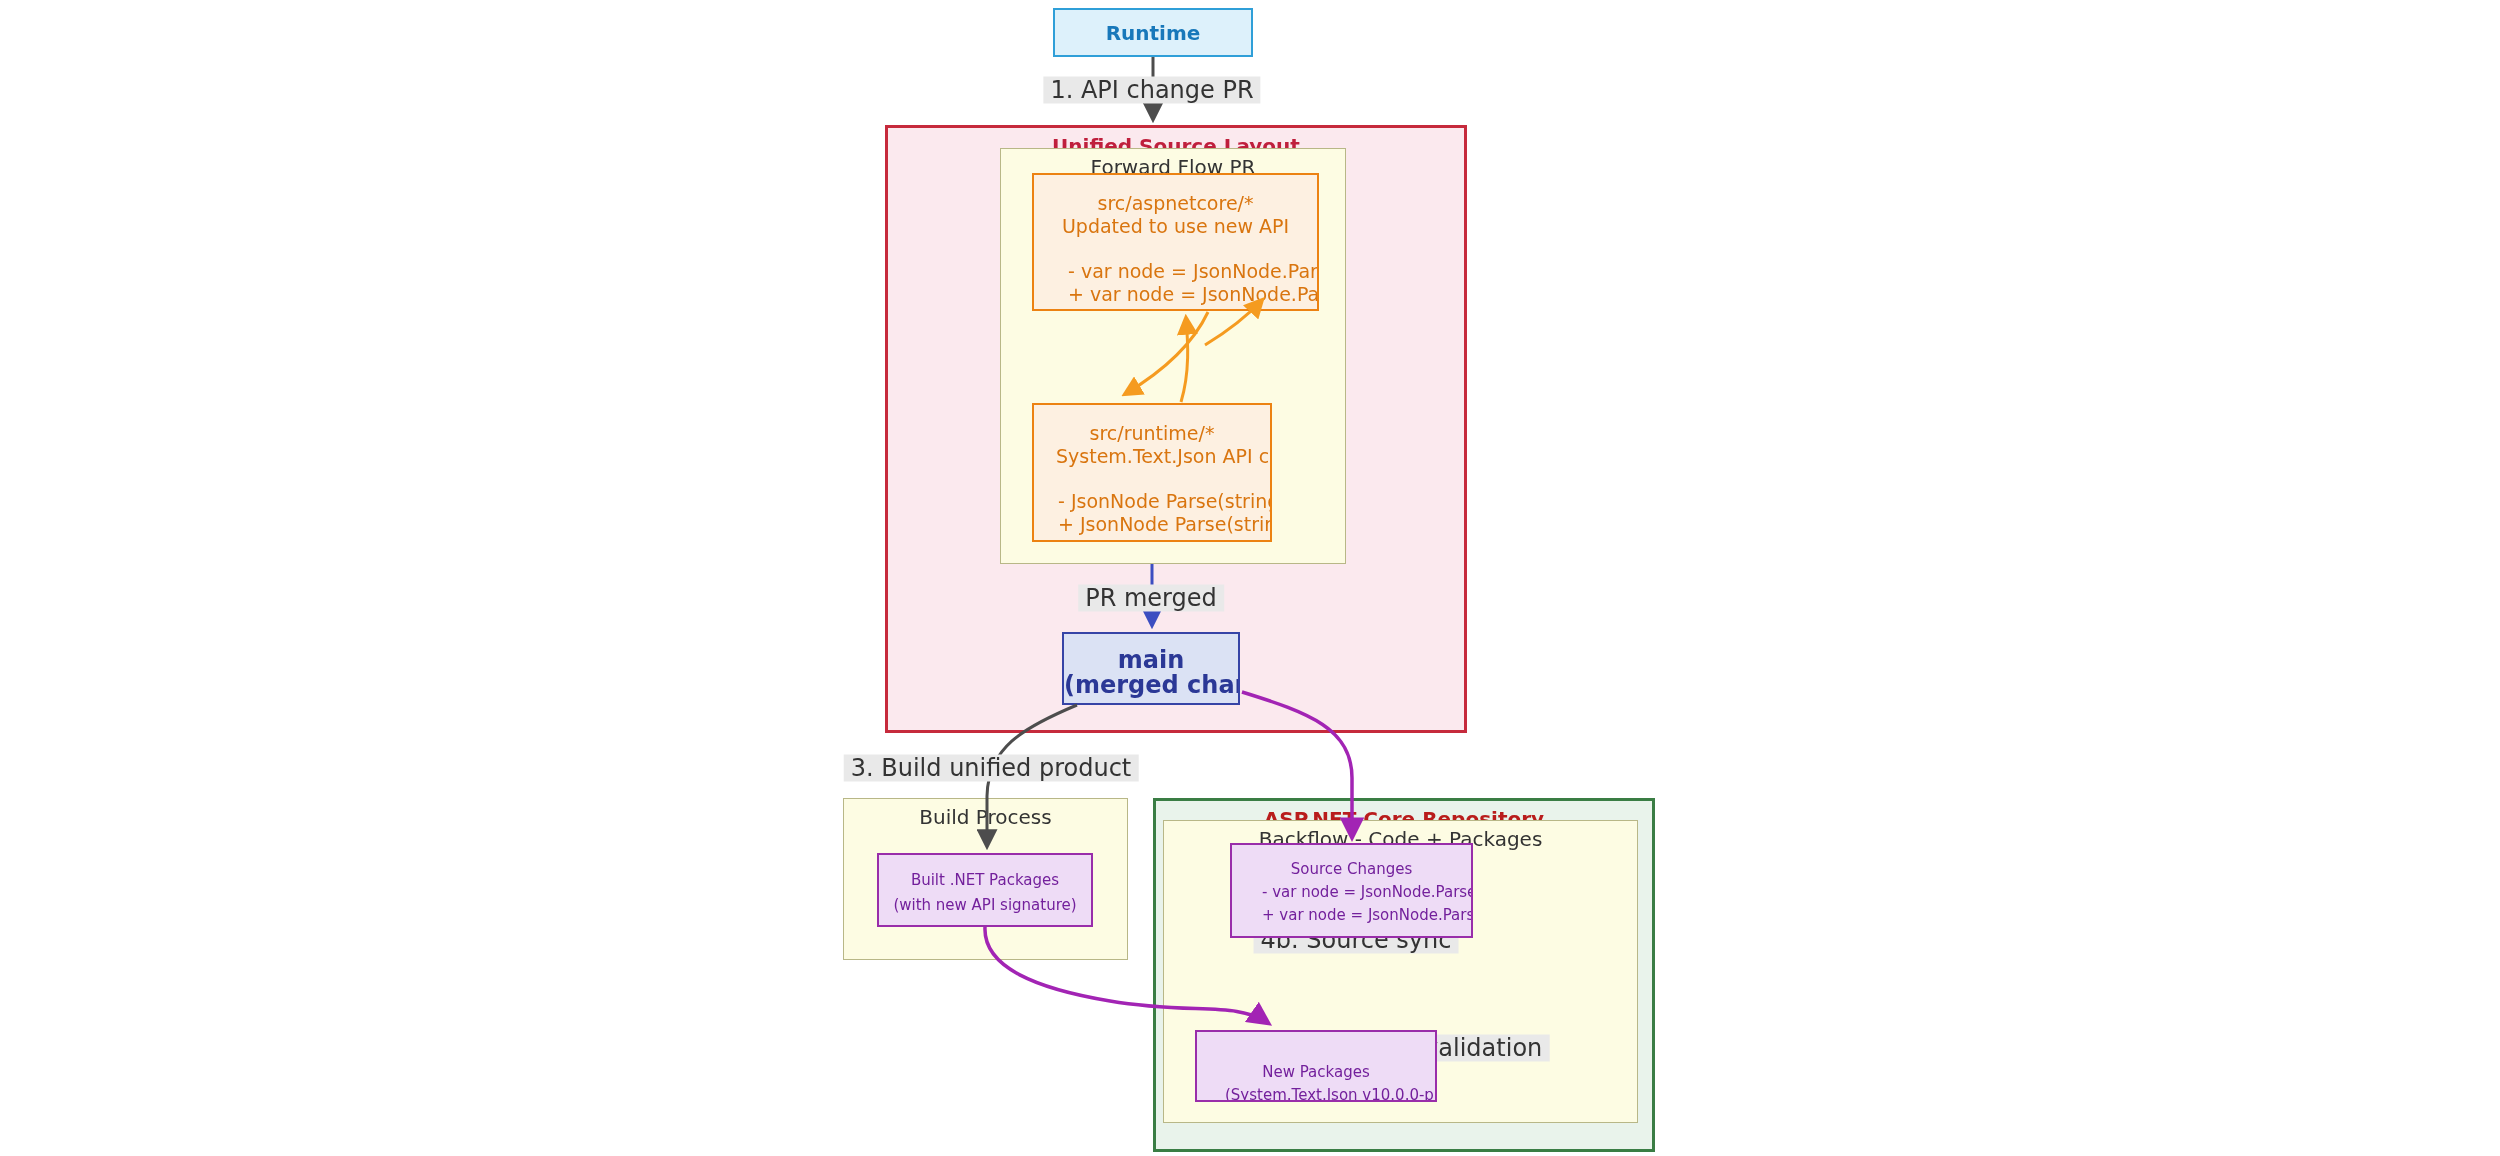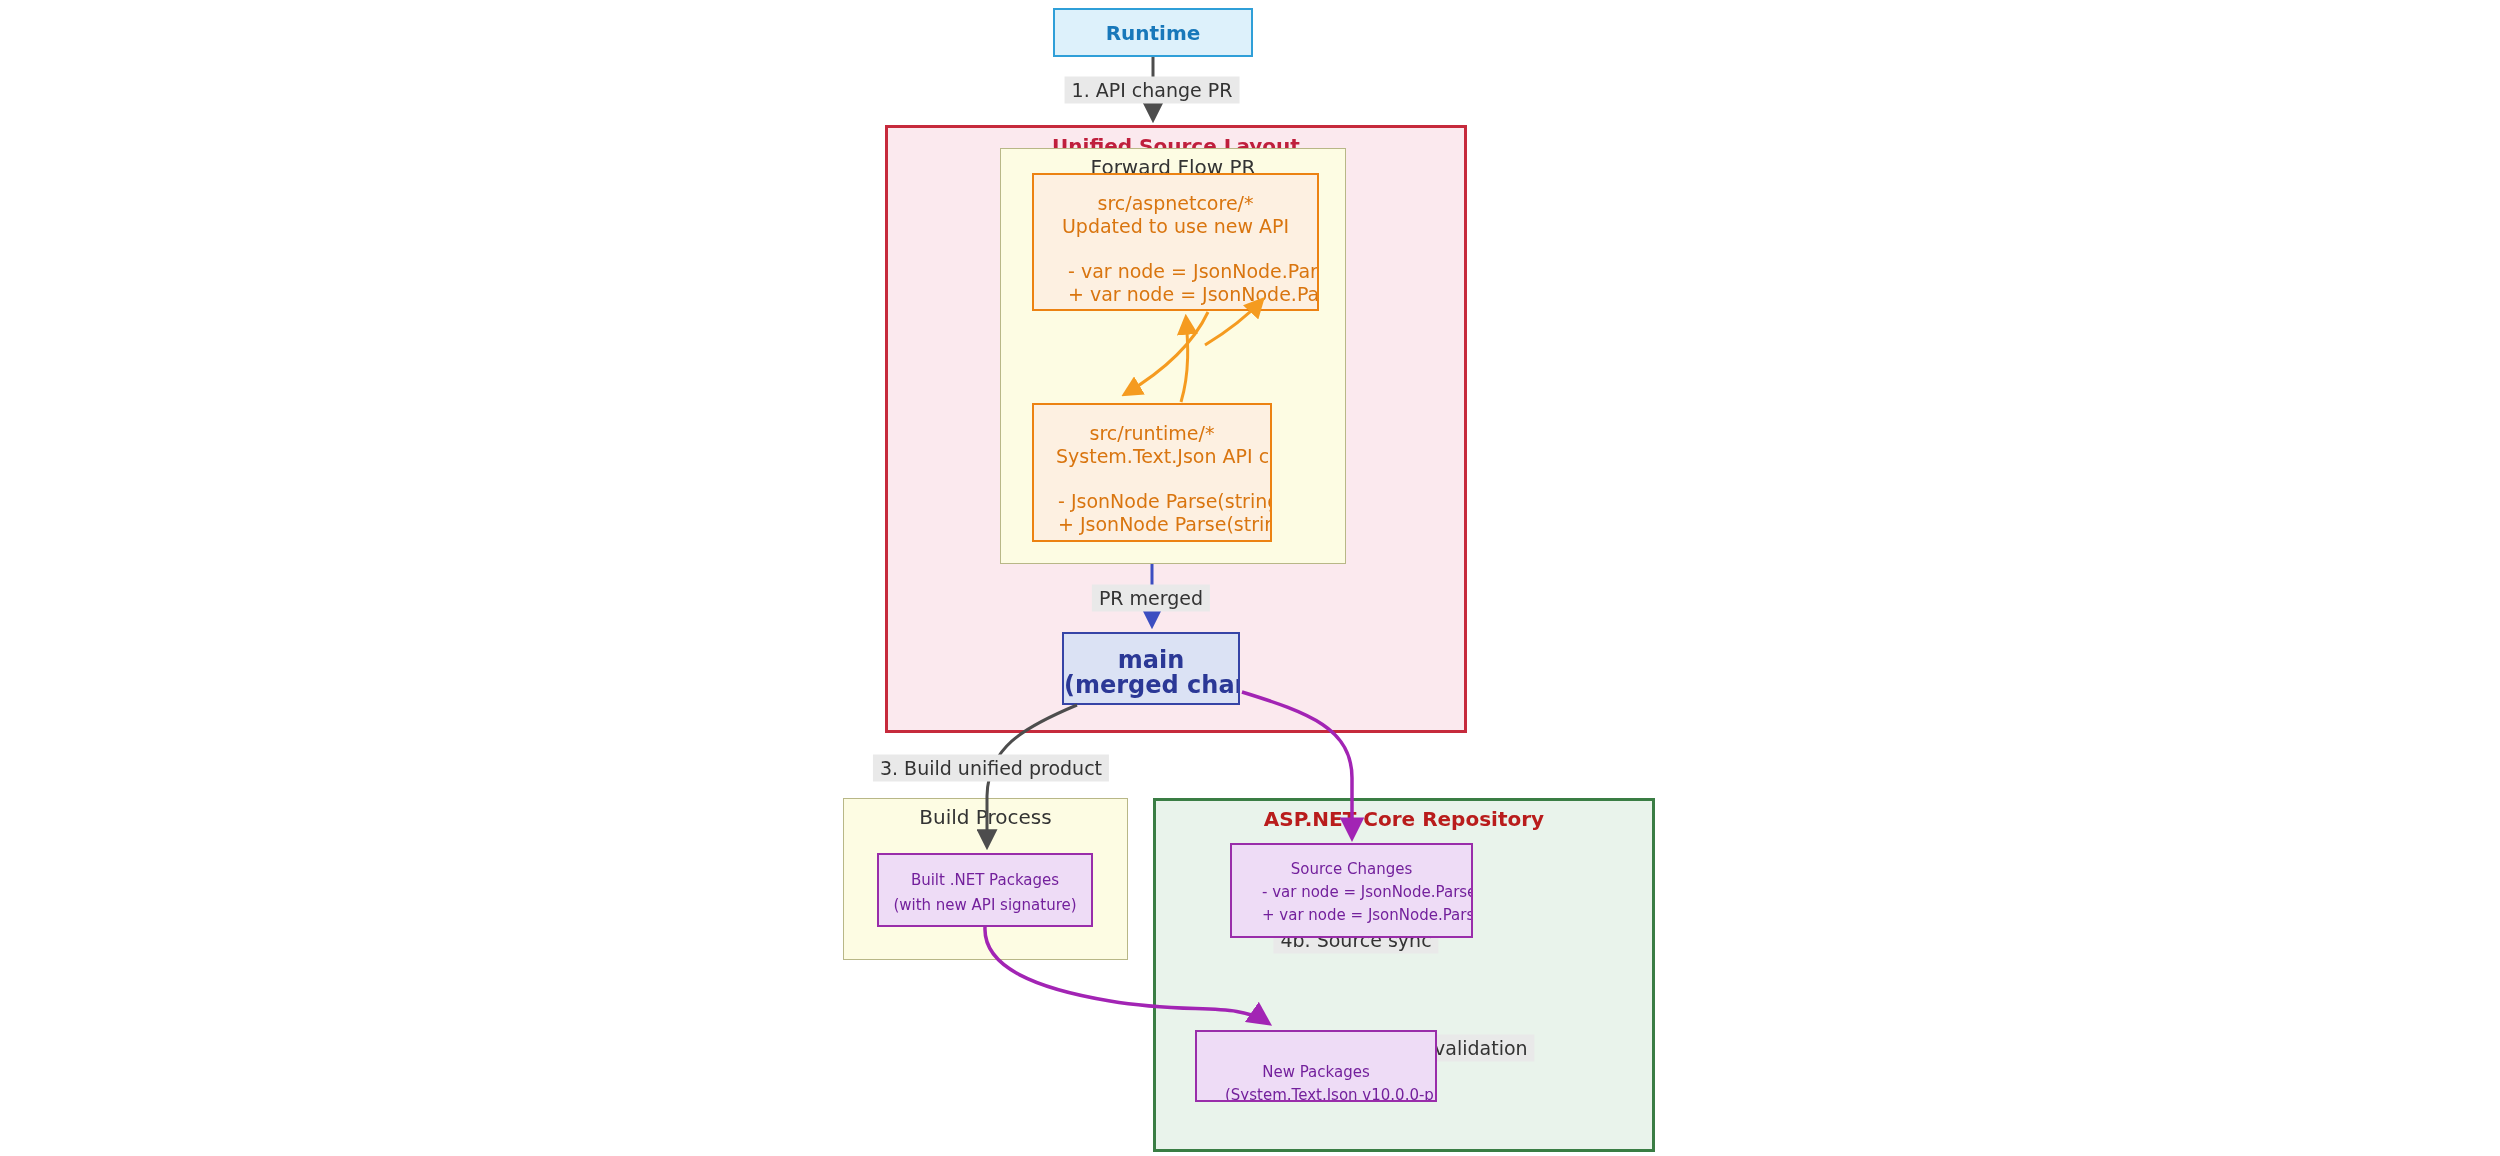--- a/index.html
+++ b/index.html
@@ -20,21 +20,21 @@
   
   .node{z-index:4;text-align:center;overflow:hidden;}
   .n-blue{background:#ddf1fb;border:2.5px solid #2f9fd8;color:#1878ba;font-weight:bold;font-size:20px;}
   .n-orange{background:#fdf0e1;border:2.5px solid #ec8212;color:#d9750f;font-size:19px;}
   .n-main{background:#dbe2f4;border:2.5px solid #3644a6;color:#2b3896;font-weight:bold;font-size:24px;}
   .n-purple{background:#eedcf6;border:2.5px solid #992daa;color:#73209c;font-size:15px;}
   .line{line-height:23px;white-space:nowrap;}
   .codeline{line-height:23px;white-space:nowrap;text-align:left;padding-left:34px;}
   .spacer{height:22px;}
   
-  .elabel{z-index:6;background:#e9e9e9;color:#333333;font-size:19px;line-height:23px;
+  .elabel{z-index:6;background:#e9e9e9;color:#333333;font-size:24px;line-height:23px;
           padding:2px 7px;text-align:center;white-space:nowrap;transform:translate(-50%,-50%);}
   .elabel.under{z-index:3;}
   
   #edges{position:absolute;left:0;top:0;z-index:5;pointer-events:none;}
 </style>
 </head>
 <body>
 
 <div id="canvas">
 
@@ -47,20 +47,23 @@
   </div>
 
   <div class="abs container c-yellow" style="left:843px;top:798px;width:285px;height:162px;">
     <div class="ctitle">Build Process</div>
   </div>
 
   <div class="abs container c-green" style="left:1153px;top:798px;width:502px;height:354px;">
     <div class="ctitle">ASP.NET Core Repository</div>
   </div>
 
+  <div class="abs container c-yellow" style="left:1163px;top:820px;width:475px;height:303px;">
+    <div class="ctitle">Backflow - Code + Packages</div>
+  </div>
 
   <div class="abs elabel under" style="left:1356px;top:940px;">4b. Source sync</div>
   <div class="abs elabel under" style="left:1472px;top:1048px;">e validation</div>
 
   <div class="abs node n-blue" style="left:1053px;top:8px;width:200px;height:49px;line-height:46px;">
     <span>Runtime Repository</span>
   </div>
 
   <div class="abs node n-orange" style="left:1032px;top:173px;width:287px;height:138px;padding-top:17px;">
     <div class="line">src/aspnetcore/*</div>

